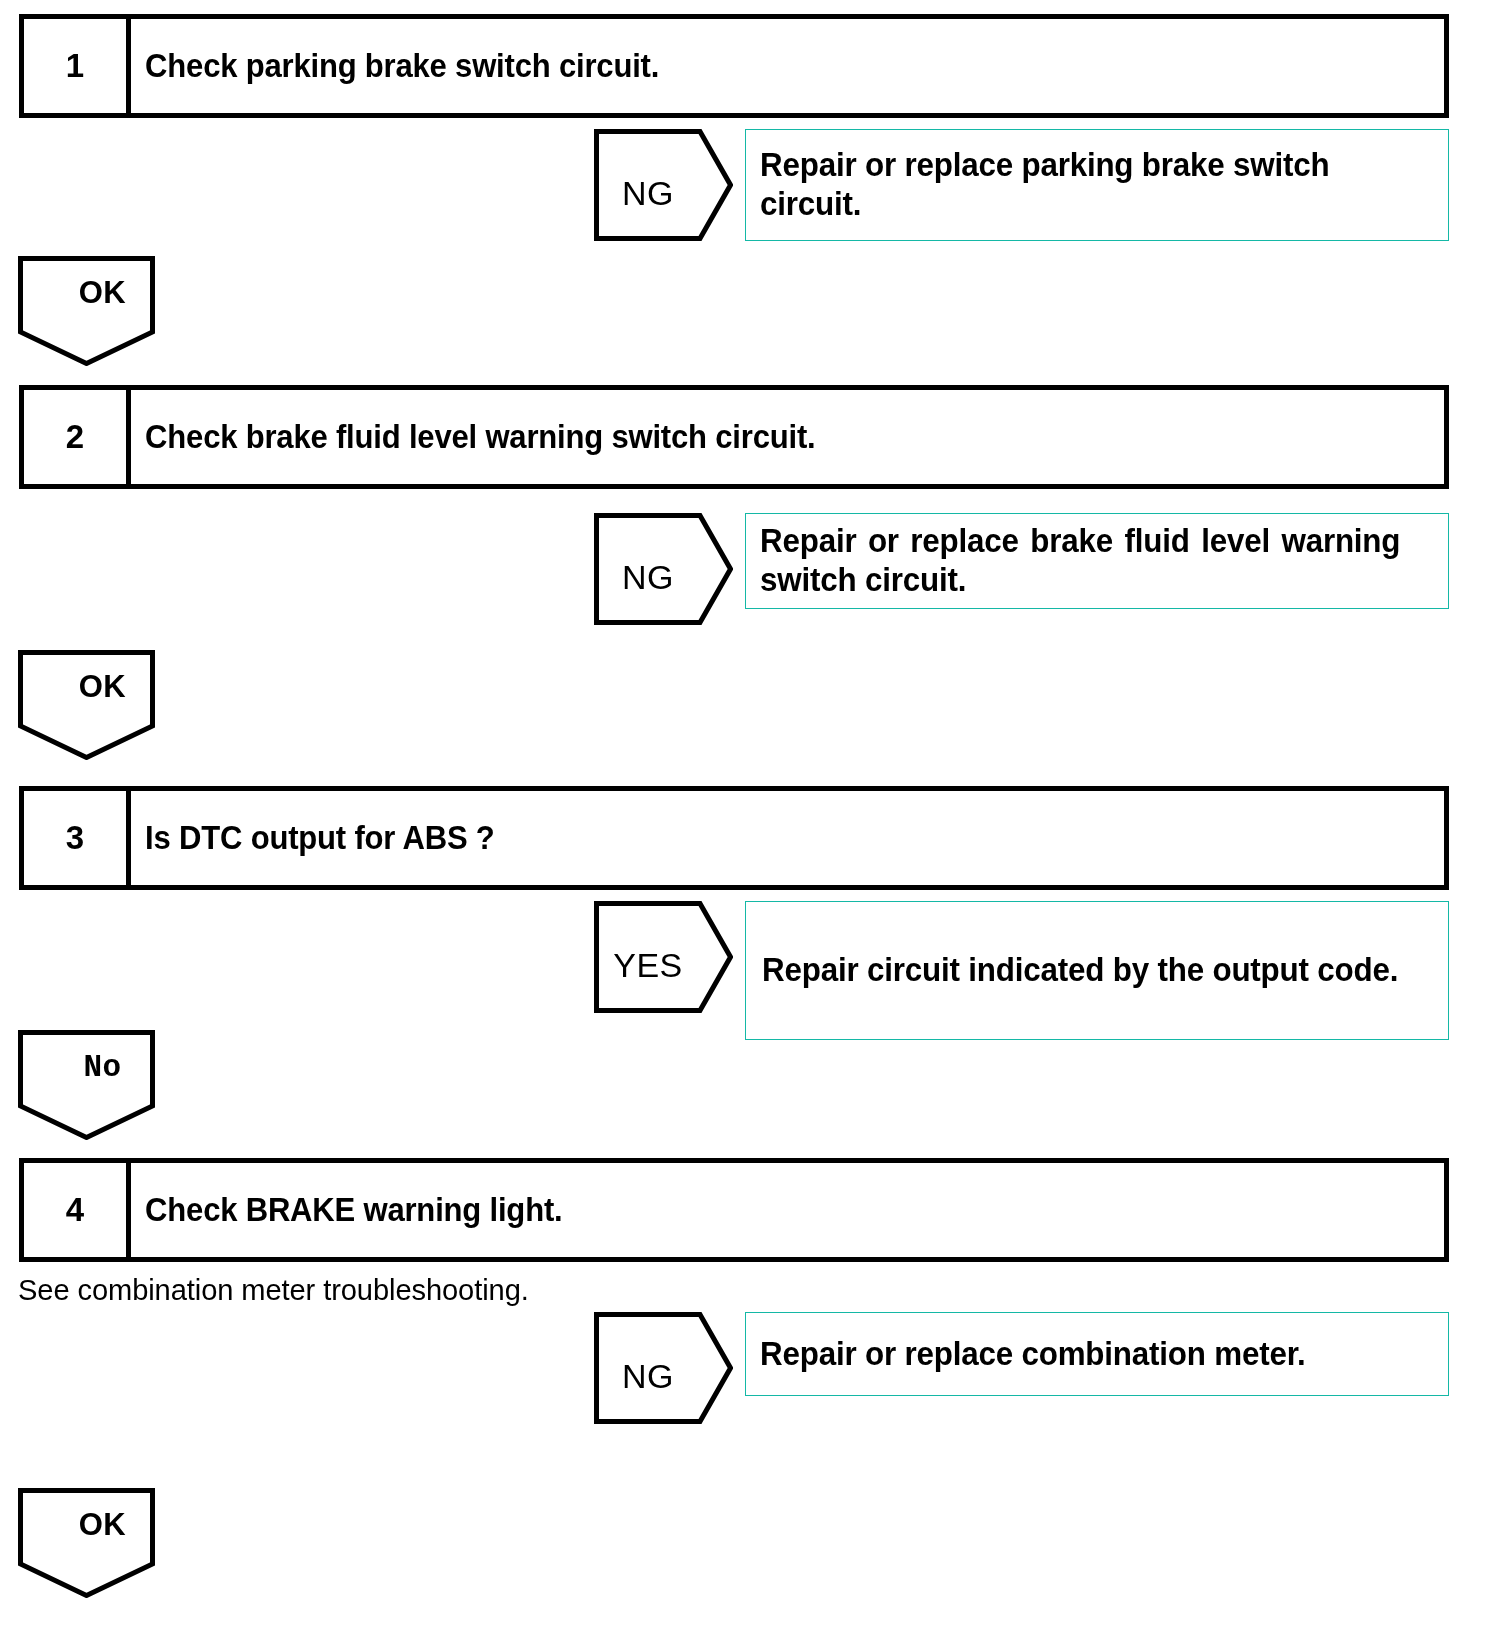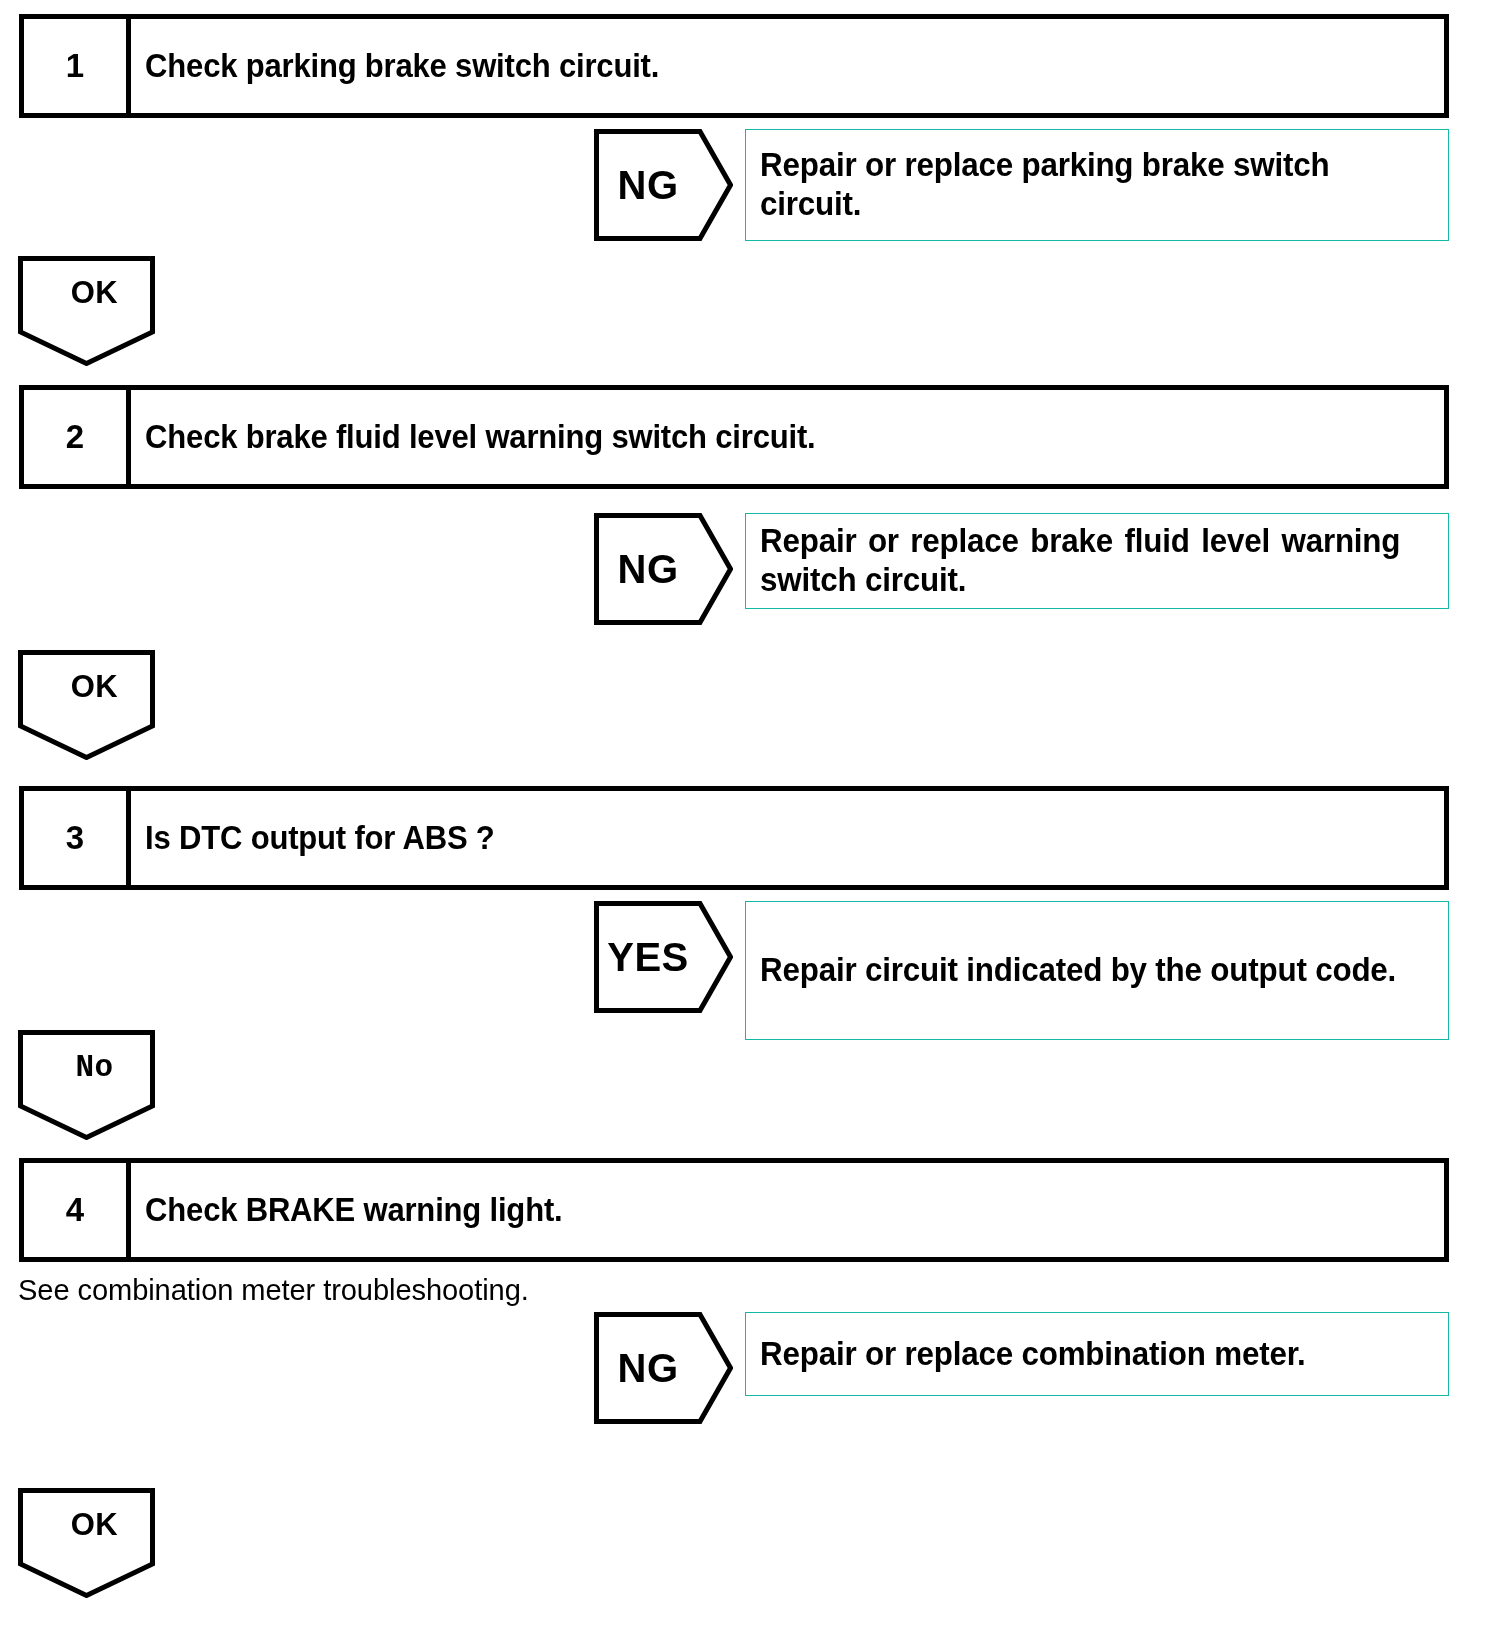--- a/index.html
+++ b/index.html
@@ -64,28 +64,28 @@
     height: 100%;
   }
   .chevron svg {
     display: block;
     width: 100%;
     height: 100%;
   }
   .chevron-label {
     position: absolute;
     left: 0;
-    top: 0;
+    top: 8px;
     width: 108px;
     height: 100%;
     display: flex;
     align-items: center;
     justify-content: center;
-    font-weight: bold;
-    font-size: 40px;
+    font-weight: normal;
+    font-size: 34px;
     letter-spacing: 0.5px;
   }
   .result-box {
     position: absolute;
     top: 0;
     box-sizing: border-box;
     border: 1px solid #14b8a6;
     background: #fff;
     display: flex;
     align-items: center;
@@ -111,21 +111,21 @@
     position: absolute;
     width: 137px;
   }
   .down-tag svg {
     display: block;
     width: 100%;
     height: 100%;
   }
   .down-tag-label {
     position: absolute;
-    left: 0;
+    left: 8px;
     top: 0;
     width: 153px;
     display: flex;
     align-items: center;
     justify-content: center;
     font-weight: bold;
     font-size: 31px;
     letter-spacing: 0.5px;
   }
 
@@ -191,21 +191,21 @@
       <polygon points="2.5,2.5 134.5,2.5 134.5,76 68.5,107.5 2.5,76" fill="#ffffff" stroke="#000000" stroke-width="5" stroke-linejoin="miter" vector-effect="non-scaling-stroke"></polygon>
     </svg>
     <div class="down-tag-label" style="height:74px;">OK</div>
   </div>
 
   <div class="step-row" style="left:19px; top:786px; width:1430px; height:104px;">
     <div class="step-num">3</div>
     <div class="step-text">Is DTC output for ABS ?</div>
   </div>
 
-  <div class="branch-row" style="left:594px; top:901px; width:855px; height:112px;">
+  <div class="branch-row" style="left:594px; top:901px; width:855px; height:112px;text-align:center;">
     <div class="chevron">
       <svg viewBox="0 0 139 112" preserveAspectRatio="none">
         <polygon points="2.5,2.5 106,2.5 136.5,56 106,109.5 2.5,109.5" fill="#ffffff" stroke="#000000" stroke-width="5" stroke-linejoin="miter" vector-effect="non-scaling-stroke"></polygon>
       </svg>
       <div class="chevron-label">YES</div>
     </div>
     <div class="result-box" style="left:151px; width:704px; height:139px;">
       <div class="result-text">Repair circuit indicated by the output code.</div>
     </div>
   </div>

